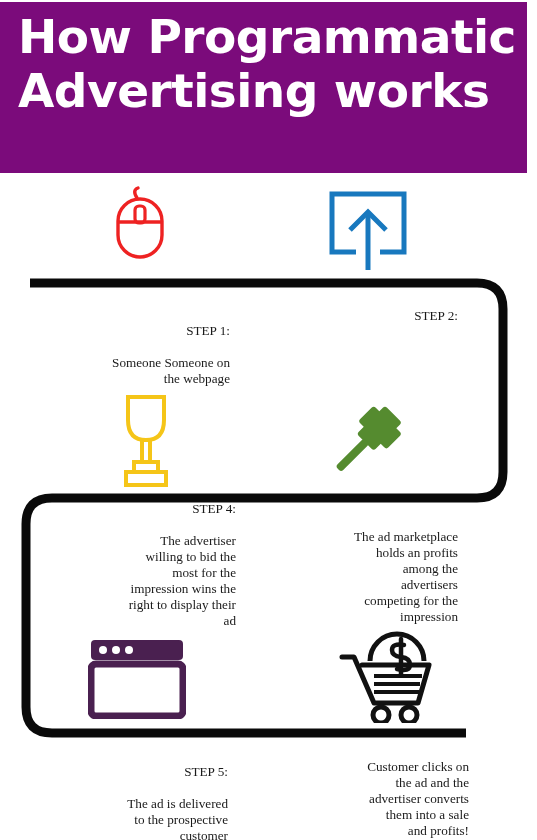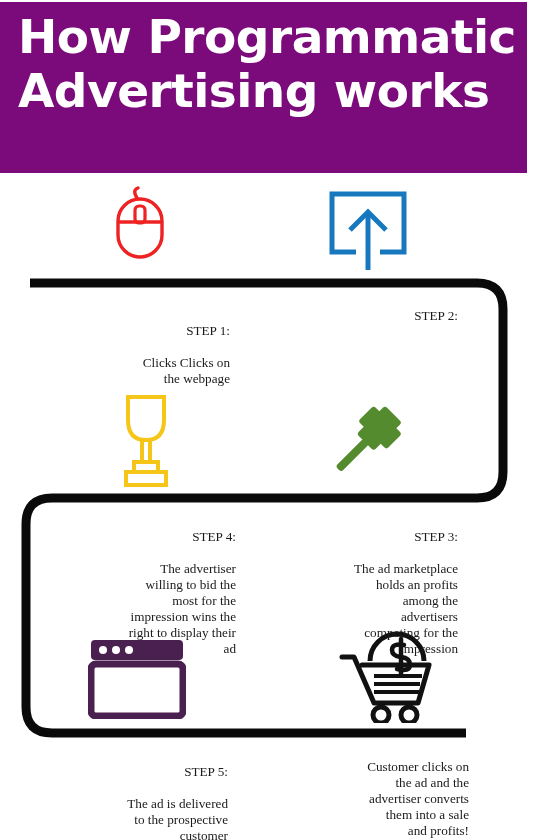--- a/index.html
+++ b/index.html
@@ -143,39 +143,38 @@
     <line x1="44" y1="47" x2="92" y2="47" stroke="#111111" stroke-width="4"></line>
     <line x1="44" y1="55" x2="90" y2="55" stroke="#111111" stroke-width="4"></line>
     <line x1="44" y1="63" x2="89" y2="63" stroke="#111111" stroke-width="4"></line>
     <circle cx="51" cy="86" r="8" fill="none" stroke="#111111" stroke-width="5"></circle>
     <circle cx="79" cy="86" r="8" fill="none" stroke="#111111" stroke-width="5"></circle>
   </svg>
 </div>
 
 <div class="step-text" style="left:50px; top:307px; width:180px;">
   <span class="step-label">STEP 1:</span>
-  <span class="step-body">Clicks Clicks on
+  <span class="step-body">Someone Someone on
 the webpage</span>
 </div>
 
 <div class="step-text" style="left:278px; top:292px; width:180px;">
   <span class="step-label">STEP 2:</span>
 </div>
 
 <div class="step-text" style="left:278px; top:513px; width:180px;">
-  <span class="step-label">STEP 3:</span>
   <span class="step-body">The ad marketplace
 holds an profits
 among the
 advertisers
 competing for the
 impression</span>
 </div>
 
-<div class="step-text" style="left:56px; top:513px; width:180px;">
+<div class="step-text" style="left:56px; top:485px; width:180px;">
   <span class="step-label">STEP 4:</span>
   <span class="step-body">The advertiser
 willing to bid the
 most for the
 impression wins the
 right to display their
 ad</span>
 </div>
 
 <div class="step-text" style="left:48px; top:748px; width:180px;">

